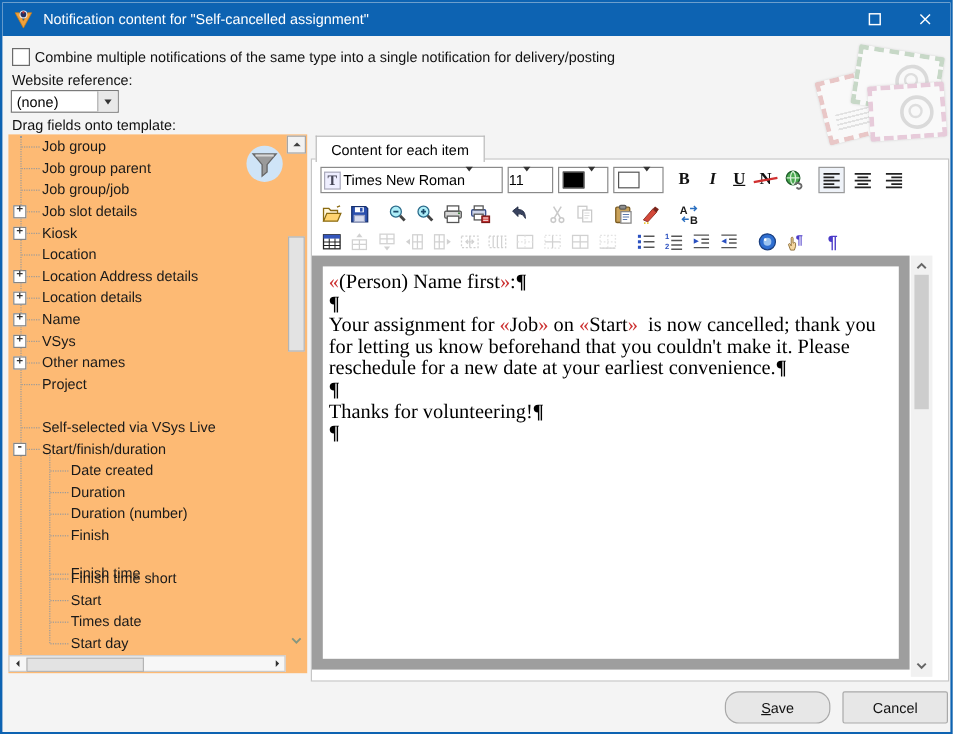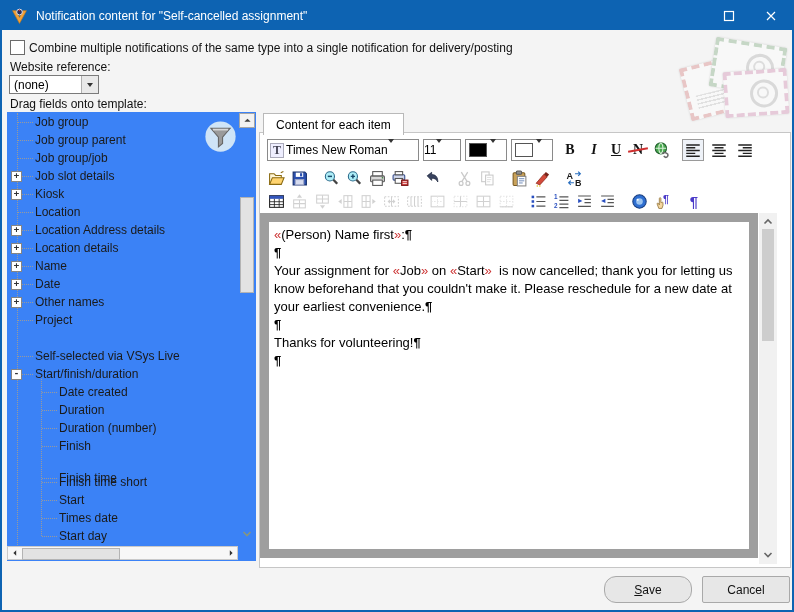--- a/index.html
+++ b/index.html
@@ -24,21 +24,21 @@
   .env{position:absolute;background:#fdfdfd;box-sizing:border-box;border-radius:2px;box-shadow:0 0 2px rgba(0,0,0,.25);}
   .env.e1{left:4px;top:22px;width:84px;height:54px;transform:rotate(-14deg);border:4px dashed #d99;}
   .env.e2{left:32px;top:6px;width:72px;height:50px;transform:rotate(9deg);border:4px dashed #9b9;}
   .env.e3{left:44px;top:34px;width:64px;height:46px;transform:rotate(-4deg);border:4px dashed #daa1c0;}
   .postmark{position:absolute;border:3px solid #c0c0c0;border-radius:50%;}
   .pm1{right:6px;top:6px;width:22px;height:22px;}
   .pm1::after{content:"";position:absolute;left:4px;top:4px;width:8px;height:8px;border:2px solid #c8c8c8;border-radius:50%;}
   .addr{position:absolute;left:6px;bottom:6px;width:34px;height:14px;background:
      repeating-linear-gradient(#cfcfcf 0 1.5px,transparent 1.5px 4px);}
   
-  .tree{position:absolute;left:5px;top:110px;width:249px;height:449px;background:#3b82f6;}
+  .tree{position:absolute;left:5px;top:110px;width:249px;height:449px;background:#fdba74;}
   #tree-rows{position:absolute;left:0;top:1px;width:230px;height:434px;overflow:hidden;}
   .trow{position:absolute;left:0;width:100%;height:18px;}
   .tlabel{position:absolute;top:2px;font-size:12px;color:#1a1a1a;white-space:nowrap;}
   .conn{position:absolute;top:9px;border-top:1px dotted #9a9a9a;}
   .vline{position:absolute;width:0;border-left:1px dotted #9a9a9a;}
   .exp{position:absolute;left:4px;top:4px;width:9px;height:9px;background:#fff;border:1px solid #848484;font:700 9px/7px "DejaVu Sans Mono",monospace;text-align:center;color:#333;}
   .funnel{position:absolute;left:197px;top:8px;width:33px;height:33px;}
   .funnel svg{width:100%;height:100%;}
   
   .tree-vscroll{position:absolute;left:232px;top:1px;width:17px;height:432px;}
@@ -65,21 +65,21 @@
   .strikeN{position:relative;font-weight:700;}
   .strikeN i{position:absolute;left:1px;right:1px;top:46%;height:2px;background:#d03030;transform:rotate(-10deg);}
   
   .tbrow{position:absolute;display:flex;align-items:center;z-index:2;}
   .tbtn{width:20px;height:19px;display:flex;align-items:center;justify-content:center;margin-right:3px;}
   .tbtn svg{width:17px;height:17px;}
   .tbtn.disabled{opacity:.45;filter:grayscale(1);}
   .tbtn.gap{margin-left:9px;}
   
   .editor-frame{position:absolute;left:258px;top:211px;width:498px;height:345px;border:9px solid #9e9e9e;background:#fff;box-sizing:border-box;z-index:2;}
-  .editor-text{position:absolute;inset:0;padding:4px 3px 4px 5px;font-family:Liberation Sans, sans-serif;font-size:13px;line-height:18px;color:#000;overflow:hidden;border-radius:13px;}
+  .editor-text{position:absolute;inset:0;padding:4px 3px 4px 5px;font-family:Liberation Serif, serif;font-size:17px;line-height:18px;color:#000;overflow:hidden;border-radius:13px;}
   .para{width:474px;}
   .fld{color:#cc3333;}
   .pilcrow{font-weight:700;}
   .ed-vscroll{position:absolute;left:757px;top:211px;width:18px;height:351px;background:#f1f1f1;z-index:2;}
   .ed-thumb{position:absolute;left:3px;top:16px;width:12px;height:112px;background:#cdcdcd;}
   
   .btn{position:absolute;top:574px;width:88px;height:27px;background:#e7e7e7;border:1px solid #a9a9a9;border-radius:2px;font-size:12px;color:#111;display:flex;align-items:center;justify-content:center;box-sizing:border-box;}
   .btn-label{display:block;}
   .btn.save .btn-label::first-letter{text-decoration:underline;}
 </style>
@@ -178,21 +178,21 @@
           <span class="tlabel" style="left: 28px;">Location details</span>
         </div>
         <div class="trow" style="top: 144px;">
           <span class="conn" style="left: 11px; width: 15px;"></span>
           <span class="exp">+</span>
           <span class="tlabel" style="left: 28px;">Name</span>
         </div>
         <div class="trow" style="top: 162px;">
           <span class="conn" style="left: 11px; width: 15px;"></span>
           <span class="exp">+</span>
-          <span class="tlabel" style="left: 28px;">Date</span>
+          <span class="tlabel" style="left: 28px;">VSys</span>
         </div>
         <div class="trow" style="top: 180px;">
           <span class="conn" style="left: 11px; width: 15px;"></span>
           <span class="exp">+</span>
           <span class="tlabel" style="left: 28px;">Other names</span>
         </div>
         <div class="trow" style="top: 198px;">
           <span class="conn" style="left: 11px; width: 15px;"></span>
           <span class="tlabel" style="left: 28px;">Project</span>
         </div>

